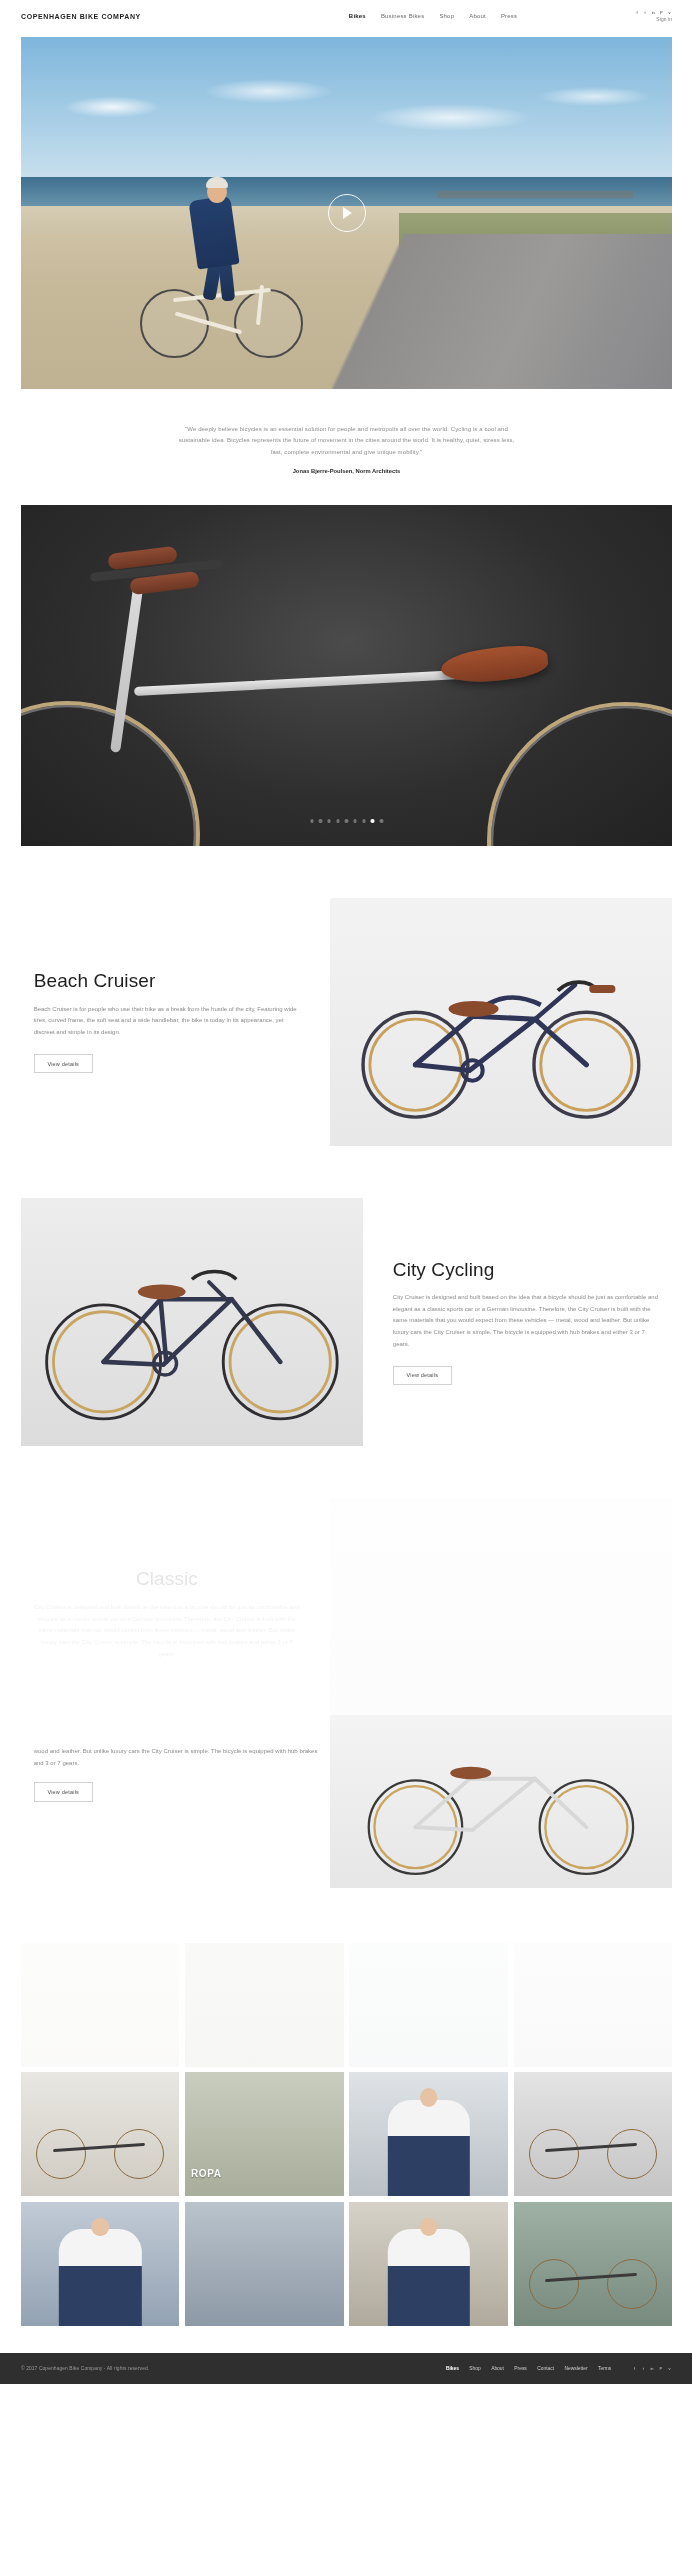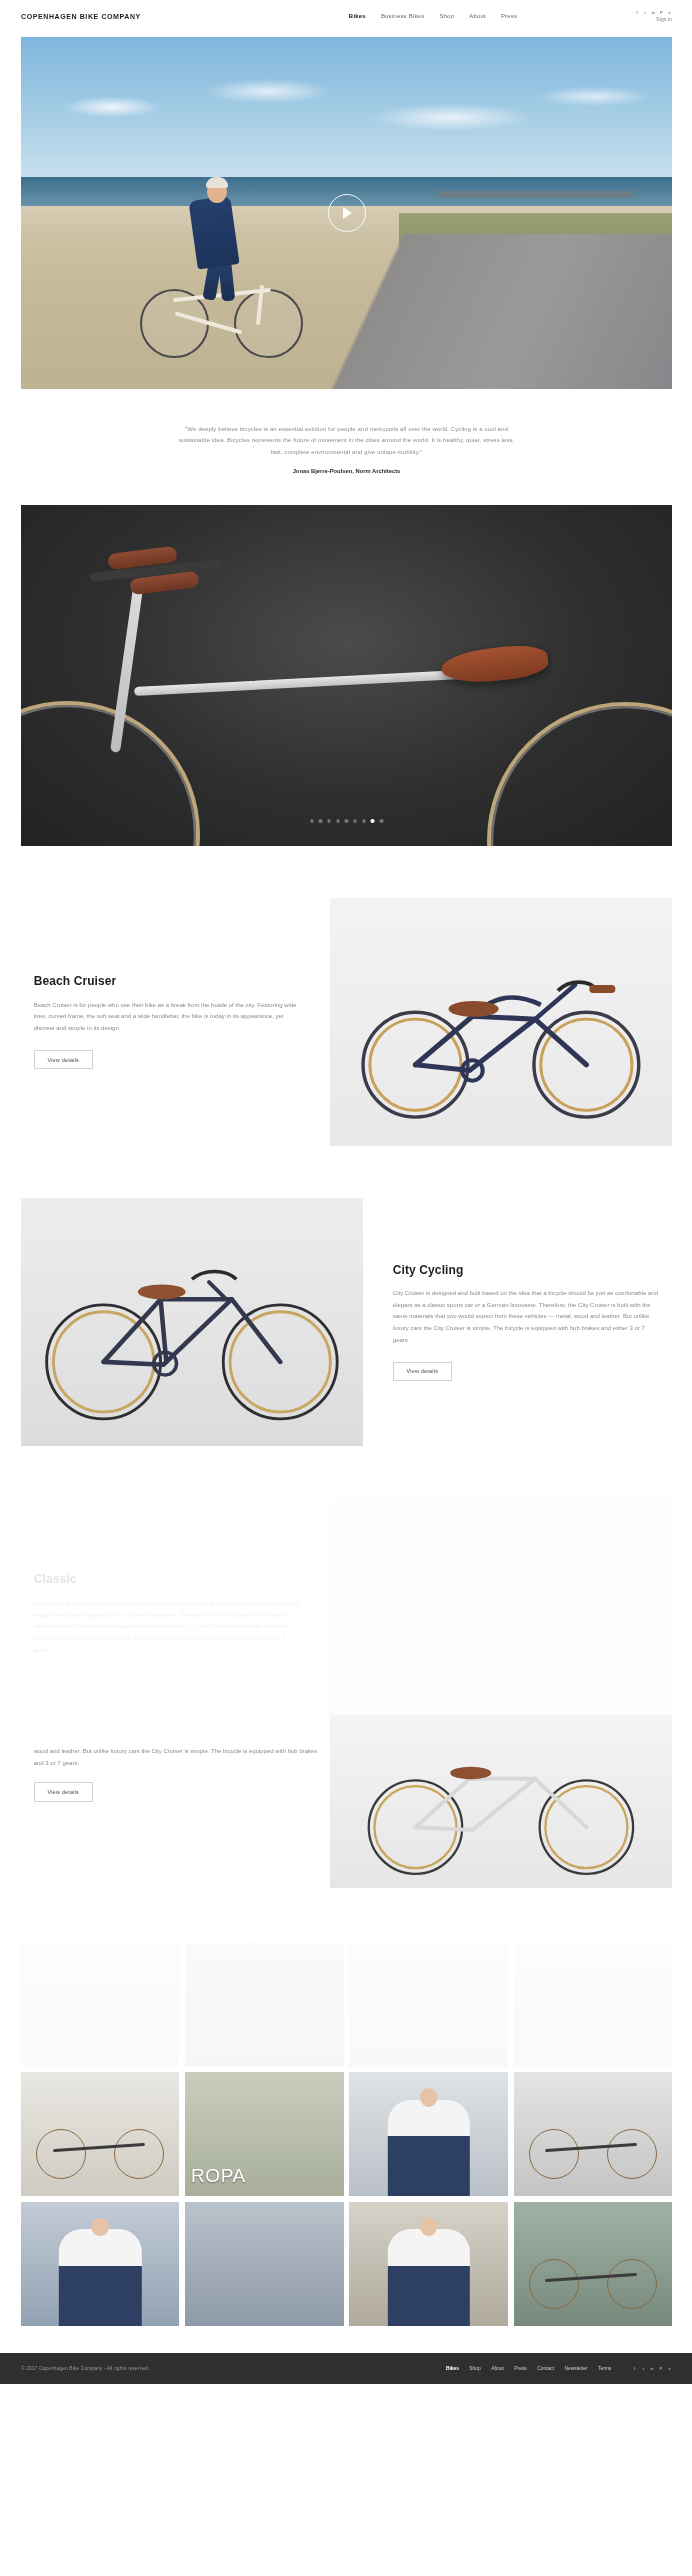--- a/index.html
+++ b/index.html
@@ -254,22 +254,22 @@
   
   .product {
     display: flex;
     align-items: center;
     margin: 52px 21px 0 21px;
     gap: 17.3px;
   }
   .product.reverse { flex-direction: row-reverse; }
   .product-copy { width: 46%; padding: 0 12.7px; }
   .product-title {
-    font-size: 12px;
-    font-weight: bold;
+    font-size: 19px;
+    font-weight: normal;
     color: #1f1f1f;
     margin-bottom: 11.5px;
     letter-spacing: 0.1px;
   }
   .product-desc {
     font-size: 6px;
     line-height: 1.95;
     color: #8b8b8b;
     margin-bottom: 15px;
   }
@@ -289,21 +289,21 @@
     position: relative;
     overflow: hidden;
   }
   .pi-beach { background: linear-gradient(#f3f3f3, #e8e8e8); }
   .pi-city  { background: linear-gradient(#ededed, #dcdcdc); }
   .pi-third { background: linear-gradient(#f4f4f4, #e6e6e6); }
 
   .bike-svg { width: 100%; height: 100%; display: block; }
 
   
-  .product.faded .product-copy { opacity: .12; }
+  .product.faded .product-copy { opacity: .12; text-align: center; }
   .third-text {
     margin: 0 21px;
     padding: 0 12.7px;
     width: 46%;
   }
   .third-tail {
     font-size: 6px;
     line-height: 1.95;
     color: #8b8b8b;
     margin-bottom: 12.7px;
@@ -319,23 +319,23 @@
   .tile {
     height: 124px;
     position: relative;
     overflow: hidden;
     background: #ddd;
     cursor: pointer;
   }
   .tile.fade-top { opacity: .10; }
   .tile-label {
     position: absolute;
-    left: 5.8px; bottom: 9px;
-    font-size: 19px;
-    font-weight: normal;
+    left: 5.8px; bottom: 17px;
+    font-size: 10px;
+    font-weight: bold;
     color: #ffffff;
     letter-spacing: 0.6px;
     text-shadow: 0 0.6px 1.7px rgba(0,0,0,.4);
   }
   .t-a { background: linear-gradient(#e9e7e2, #cfcbc2); }
   .t-b { background: linear-gradient(#c9cdbe, #a8ae9b); }
   .t-c { background: linear-gradient(#dfe3e6, #b9c0c6); }
   .t-d { background: linear-gradient(#e4e4e4, #c4c4c4); }
   .t-e { background: linear-gradient(#c2cbd6, #93a2b3); }
   .t-f { background: linear-gradient(#b9c3cc, #8d99a6); }

